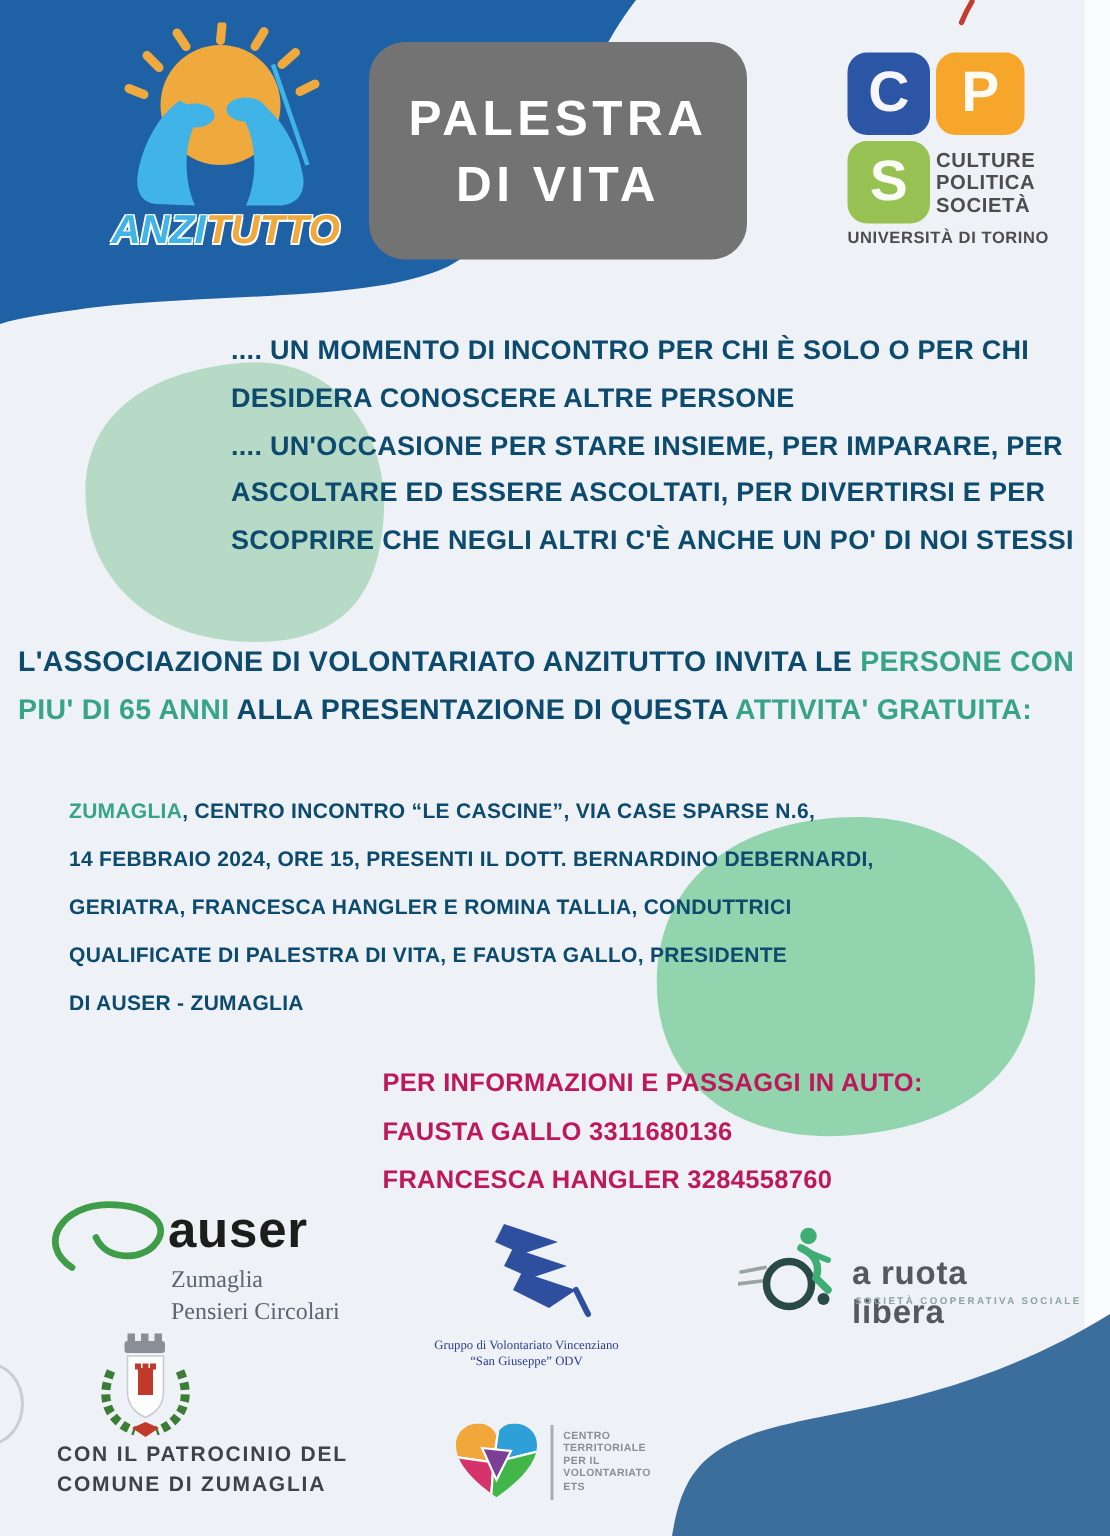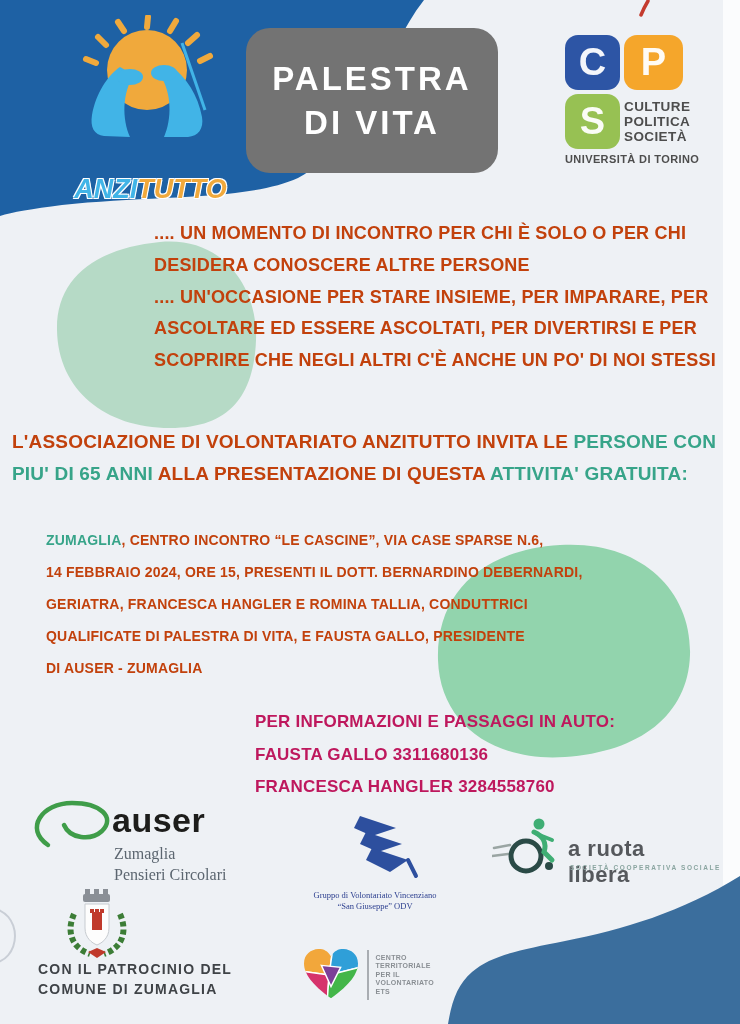--- a/index.html
+++ b/index.html
@@ -4,35 +4,35 @@
 <style>
   html,body{margin:0;padding:0;}
   body{width:740px;height:1024px;position:relative;overflow:hidden;
        background:#eef1f5;font-family:"Liberation Sans",sans-serif;}
   .abs{position:absolute;}
   
   .right-strip{right:0;top:0;width:17px;height:100%;background:#fbfcfd;}
   
   .flyer-text{font-weight:bold;letter-spacing:.2px;}
   .flyer-text .ln{white-space:nowrap;}
-  .navy{color:#c2410c;}
+  .navy{color:#0c4a6e;}
   .green{color:#37a489;}
   .intro{left:154px;top:218px;font-size:18px;line-height:31.8px;}
   .invite{left:12px;top:426px;font-size:19px;line-height:31.5px;}
   .event{left:46px;top:524px;font-size:14px;line-height:32px;}
   .info{left:255px;top:706px;font-size:17px;line-height:32.5px;color:#be185d;}
   
   .title-box{left:246px;top:28px;width:252px;height:145px;background:#737373;
     border-radius:24px;display:flex;flex-direction:column;align-items:center;
     justify-content:center;gap:6px;}
   .title-box .t{color:#fff;font-weight:bold;font-size:33px;letter-spacing:3px;}
   
   .anzi-word{left:68px;top:138px;width:165px;text-align:center;font-size:27px;
     font-weight:bold;letter-spacing:0px;font-style:italic;
-    text-shadow:-1px -1px 0 #fff,1px -1px 0 #fff,-1px 1px 0 #fff,1px 1px 0 #fff;margin-top:36px;}
+    text-shadow:-1px -1px 0 #fff,1px -1px 0 #fff,-1px 1px 0 #fff,1px 1px 0 #fff;}
   .anzi-word .a1{color:#41b4e7;}
   .anzi-word .a2{color:#f0a93c;}
   
   .cps{left:565px;top:35px;width:150px;}
   .cps-grid{display:grid;grid-template-columns:55px 59px;grid-auto-rows:55px;gap:4px;}
   .cps-sq{border-radius:13px;display:flex;align-items:center;justify-content:center;
     color:rgba(255,255,255,.95);font-size:38px;font-weight:bold;}
   .cps-c{background:#2d55a5;}
   .cps-p{background:#f5a62b;}
   .cps-s{background:#97c153;}
@@ -40,21 +40,21 @@
     font-size:13.5px;font-weight:bold;color:#4d4d4d;letter-spacing:.4px;}
   .cps-uni{margin-top:4px;font-size:11px;font-weight:bold;
     color:#4d4d4d;letter-spacing:.4px;width:150px;}
   
   .auser{left:28px;top:795px;width:200px;}
   .auser-name{position:absolute;left:84px;top:6px;font-size:34px;font-weight:bold;
     color:#1d1d1b;letter-spacing:.5px;}
   .auser-sub{position:absolute;left:86px;top:48px;font-family:"Liberation Serif",serif;
     color:#5c6670;font-size:16px;line-height:21px;}
   
-  .vinc{left:300px;top:812px;width:150px;text-align:center;}
+  .vinc{left:276px;top:812px;width:150px;text-align:center;}
   .vinc-text{margin-top:2px;font-family:"Liberation Serif",serif;color:#2c3f8f;
     font-size:8.5px;line-height:11px;}
   
   .ruota{left:492px;top:812px;width:220px;}
   .ruota-name{position:absolute;left:76px;top:24px;font-size:22px;font-weight:bold;
     color:#55585c;letter-spacing:.5px;}
   .ruota-sub{position:absolute;left:78px;top:52px;font-size:6.5px;letter-spacing:1.6px;
     color:#8aa5a0;font-weight:bold;white-space:nowrap;}
   
   .patro-text{left:38px;top:960px;font-size:14px;font-weight:bold;color:#3f4347;

